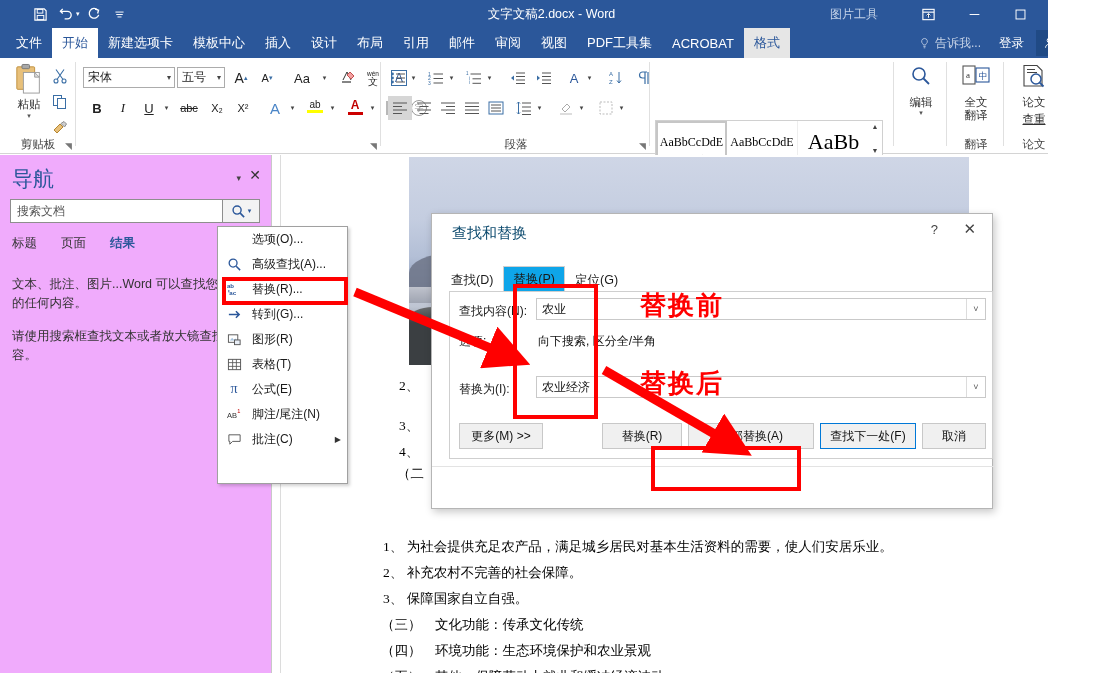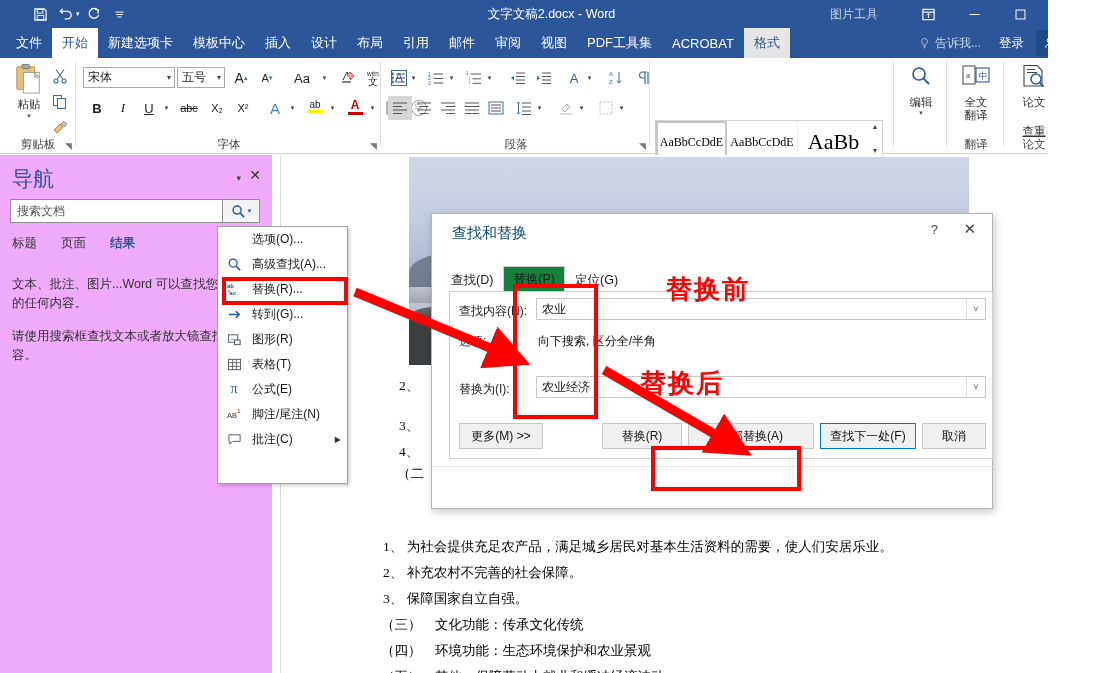--- a/index.html
+++ b/index.html
@@ -212,21 +212,21 @@
   .dlg-title {
     position: absolute; left: 20px; top: 10px; font-size: 15px; color: #0c4a6e;
   }
   .dlg-help { position: absolute; right: 54px; top: 8px; font-size: 13px; color: #444; }
   .dlg-close { position: absolute; right: 16px; top: 6px; font-size: 15px; color: #444; }
   .dlg-tabs { position: absolute; left: 9px; top: 52px; display: flex; align-items: flex-end; height: 26px; }
   .dlg-tab {
     height: 24px; padding: 0 9px; font-size: 12.5px; color: #1a1a1a;
     display: flex; align-items: center; border: 1px solid transparent;
   }
-  .dlg-tab.active { background: #15803d; border: 1px solid #cfcfcf; border-bottom: 1px solid #ffffff; height: 26px; }
+  .dlg-tab.active { background: #0ea5e9; border: 1px solid #cfcfcf; border-bottom: 1px solid #ffffff; height: 26px; }
   .dlg-panel {
     position: absolute; left: 17px; top: 77px; width: 544px; height: 168px;
     border: 1px solid #cfcfcf; background: #ffffff;
   }
   .fld-label { position: absolute; font-size: 12px; color: #1a1a1a; }
   .combo {
     position: absolute; height: 22px; border: 1px solid #c9c9c9; background: #ffffff;
     display: flex; align-items: center; font-size: 12px; color: #111; padding-left: 5px;
   }
   .combo-arrow {
@@ -459,21 +459,20 @@
           <span style="width:15px;height:3px;background:#cc0000;"></span>
       </div>
       <div class="rb-caret" style="left:290px; top:38px;">▾</div>
       <div class="rb-btn" style="left:304px; top:38px;">
         <span style="background:#b8b8b8;padding:0 3px;font-size:12px;">A</span>
       </div>
       <div class="rb-btn" style="left:330px; top:38px;">
         <span style="border:1.2px solid #9a9a9a;border-radius:50%;font-size:9px;width:16px;height:16px;display:flex;align-items:center;justify-content:center;color:#9a9a9a;">字</span>
       </div>
 
-      <div class="grp-label">字体</div>
       <div class="dialog-launcher" style="right:4px;">◥</div>
       <div class="grp-sep" style="right:0;"></div>
     </div>
 
     <div class="grp" style="left:382px; width:268px;">
       <div class="rb-btn" style="left:4px; top:8px;">
         <svg width="16" height="16" viewBox="0 0 16 16">
             <circle cx="2.5" cy="4" r="1.4" fill="#3a6ea5"></circle>
             <circle cx="2.5" cy="8" r="1.4" fill="#3a6ea5"></circle>
             <circle cx="2.5" cy="12" r="1.4" fill="#3a6ea5"></circle>
@@ -636,21 +635,21 @@
 
     <div class="grp" style="left:1005px; width:58px;">
       <div class="big-btn" style="left:6px;">
         <svg width="26" height="24" viewBox="0 0 26 24">
           <path d="M3 1.5h13l5 5V22H3z" fill="#fff" stroke="#444" stroke-width="1.1"></path>
           <path d="M6 5.5h8M6 8.5h10" stroke="#444" stroke-width="1"></path>
           <circle cx="15" cy="15" r="5" fill="#fff" stroke="#2b579a" stroke-width="1.5"></circle>
           <path d="M18.7 18.7L22.5 22.5" stroke="#2b579a" stroke-width="1.8"></path>
         </svg>
         <span class="bb-label">论文</span>
-        <span class="bb-label" style="margin-top:16px;text-decoration:underline;">查重</span>
+        <span class="bb-label" style="margin-top:4px;text-decoration:underline;">查重</span>
       </div>
       <div class="grp-label">论文</div>
     </div>
 
     <div class="collapse-ribbon">︿</div>
   </div>
 
   <div class="navpane">
     <div class="nav-title">导航</div>
     <div class="nav-caret">▾</div>
@@ -821,21 +820,21 @@
       <div class="dlg-btn default" style="left:370px; top:131px; width:96px;">查找下一处(F)</div>
       <div class="dlg-btn" style="left:472px; top:131px; width:64px;">取消</div>
     </div>
     <div class="dlg-sep"></div>
   </div>
 
   <div class="ann-box" style="left:222px; top:277px; width:126px; height:28px;"></div>
   <div class="ann-box" style="left:513px; top:284px; width:85px; height:135px;"></div>
   <div class="ann-box" style="left:651px; top:446px; width:150px; height:45px;"></div>
 
-  <div class="ann-text" style="left:640px; top:272px;margin-left:26px;">替换前</div>
+  <div class="ann-text" style="left:640px; top:288px;">替换前</div>
   <div class="ann-text" style="left:640px; top:366px;">替换后</div>
 
   <svg class="ann-svg">
     <defs>
       <marker id="ah" markerWidth="5" markerHeight="5" refX="2.2" refY="2.5" orient="auto">
         <path d="M0,0 L5,2.5 L0,5 z" fill="#ff0000"></path>
       </marker>
     </defs>
 
     <line x1="355" y1="292" x2="507" y2="355" stroke="#ff0000" stroke-width="9" marker-end="url(#ah)"></line>

